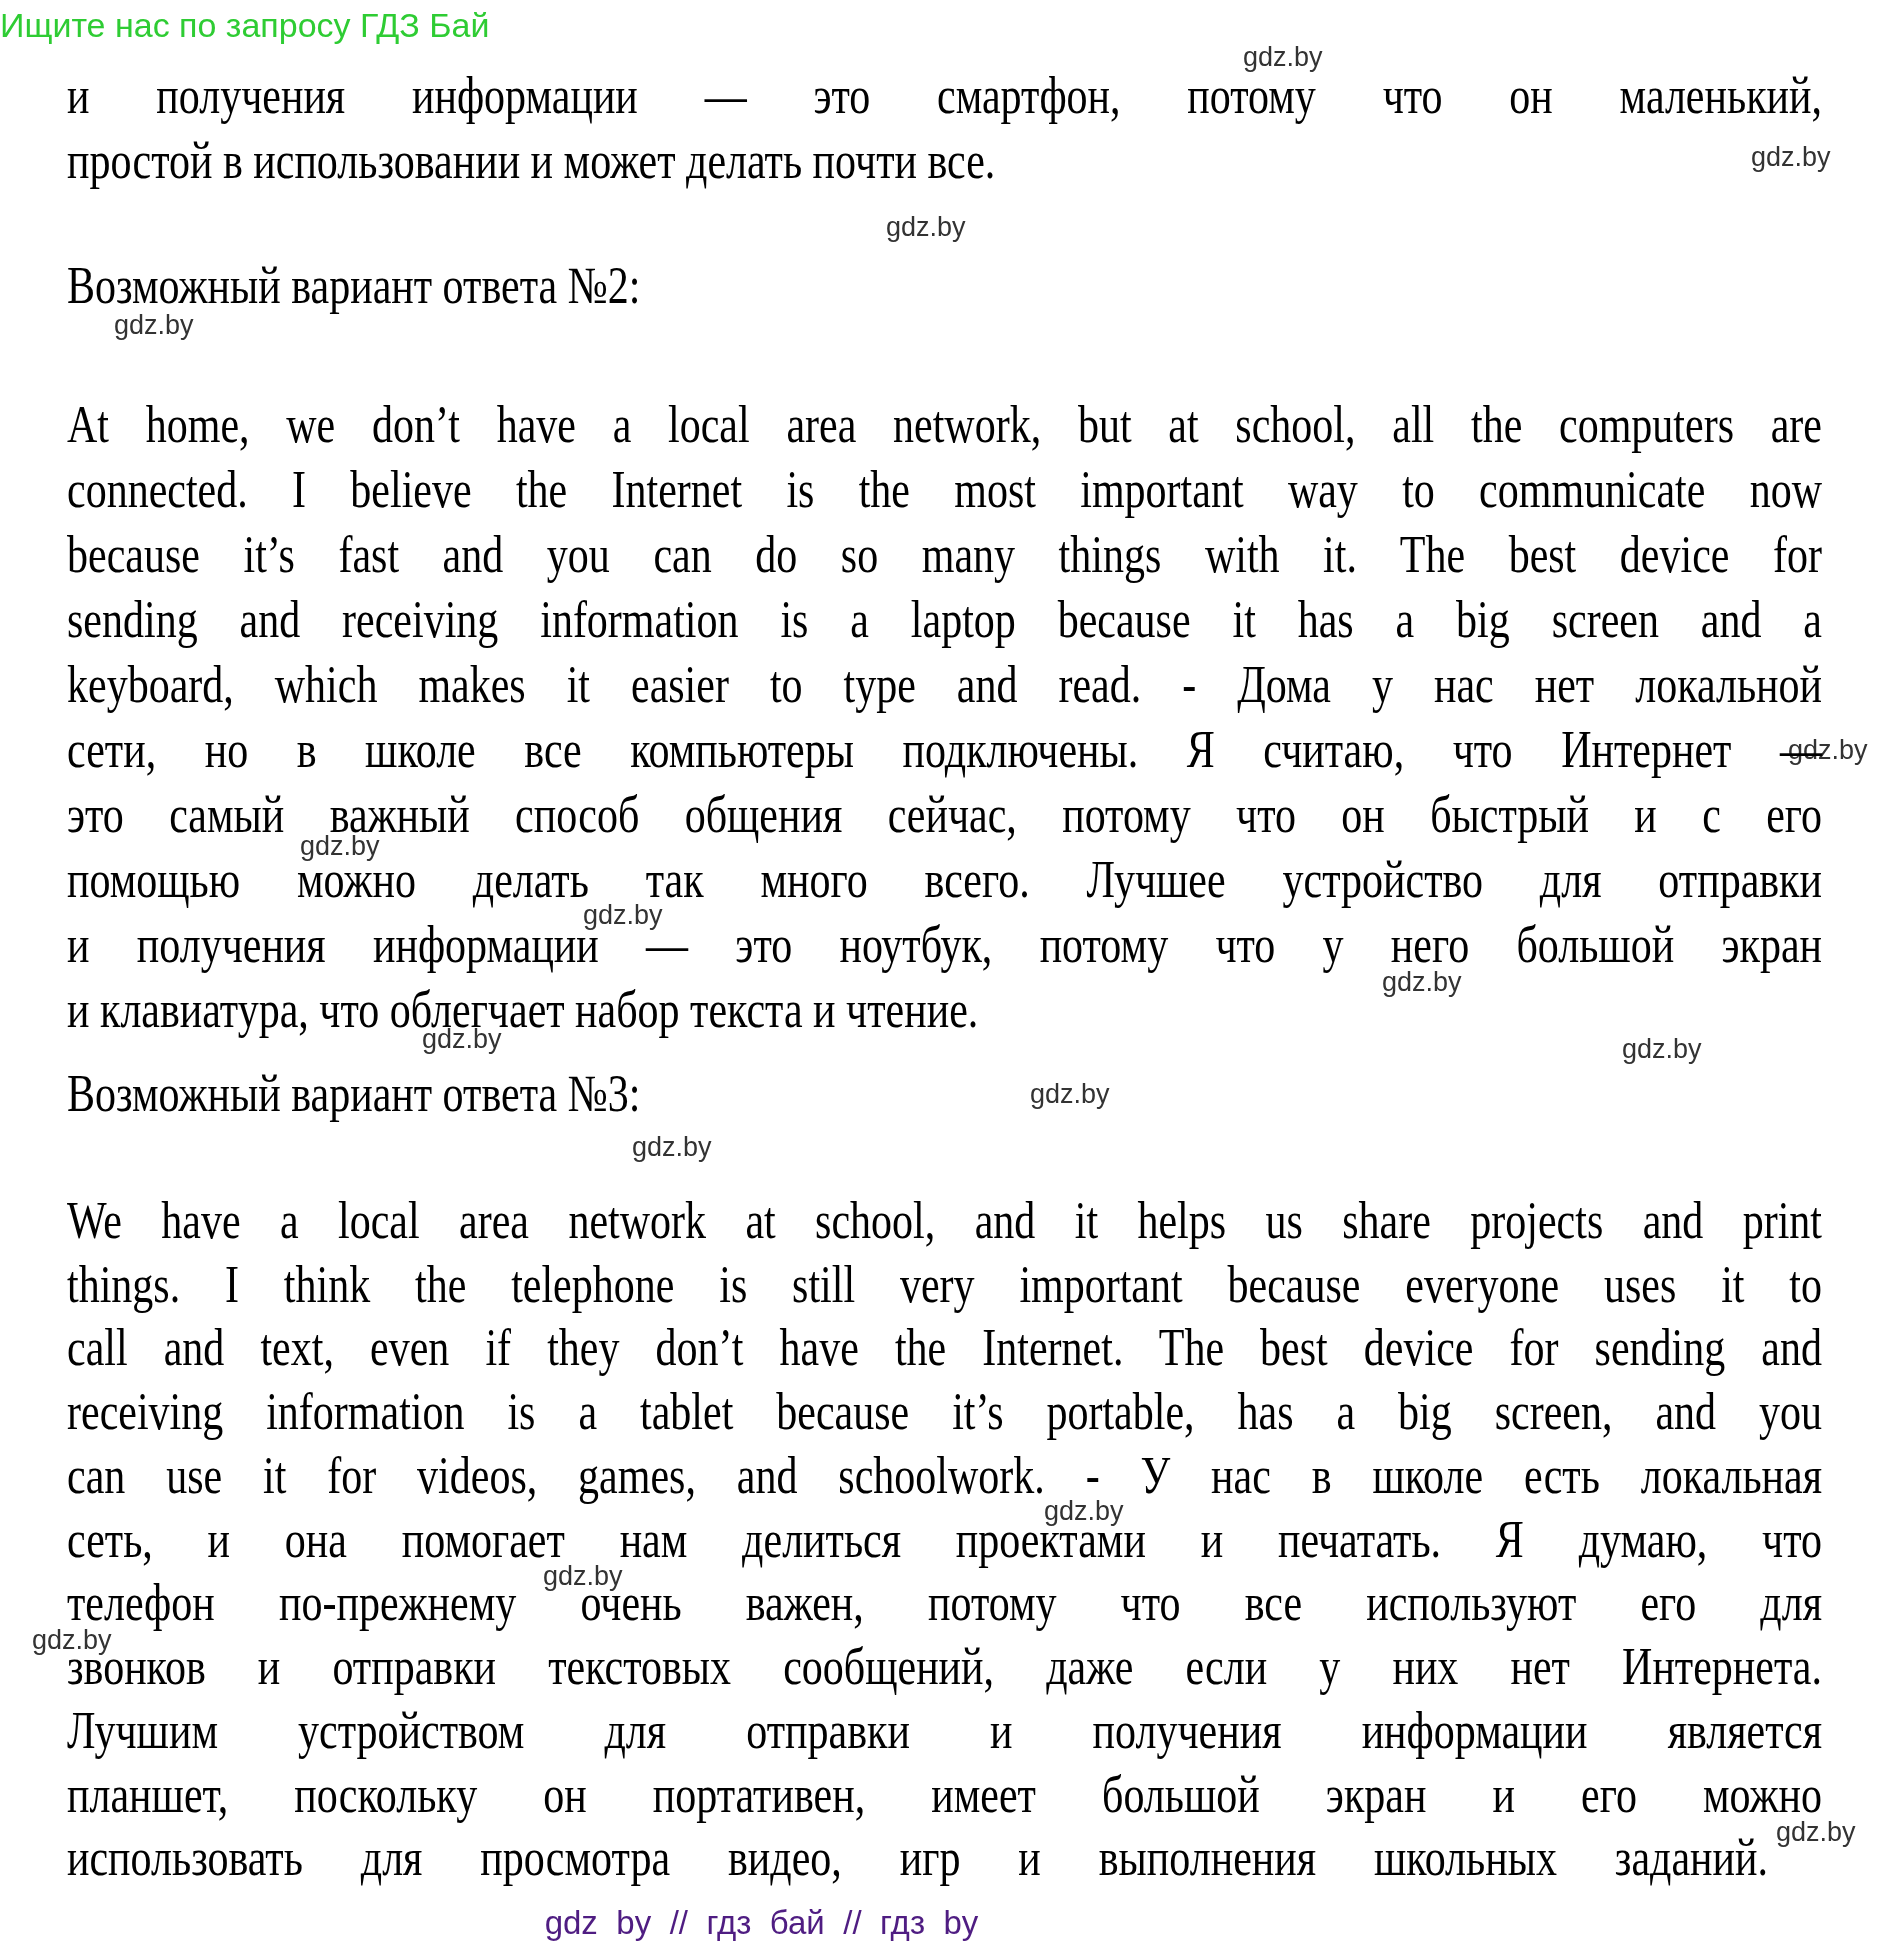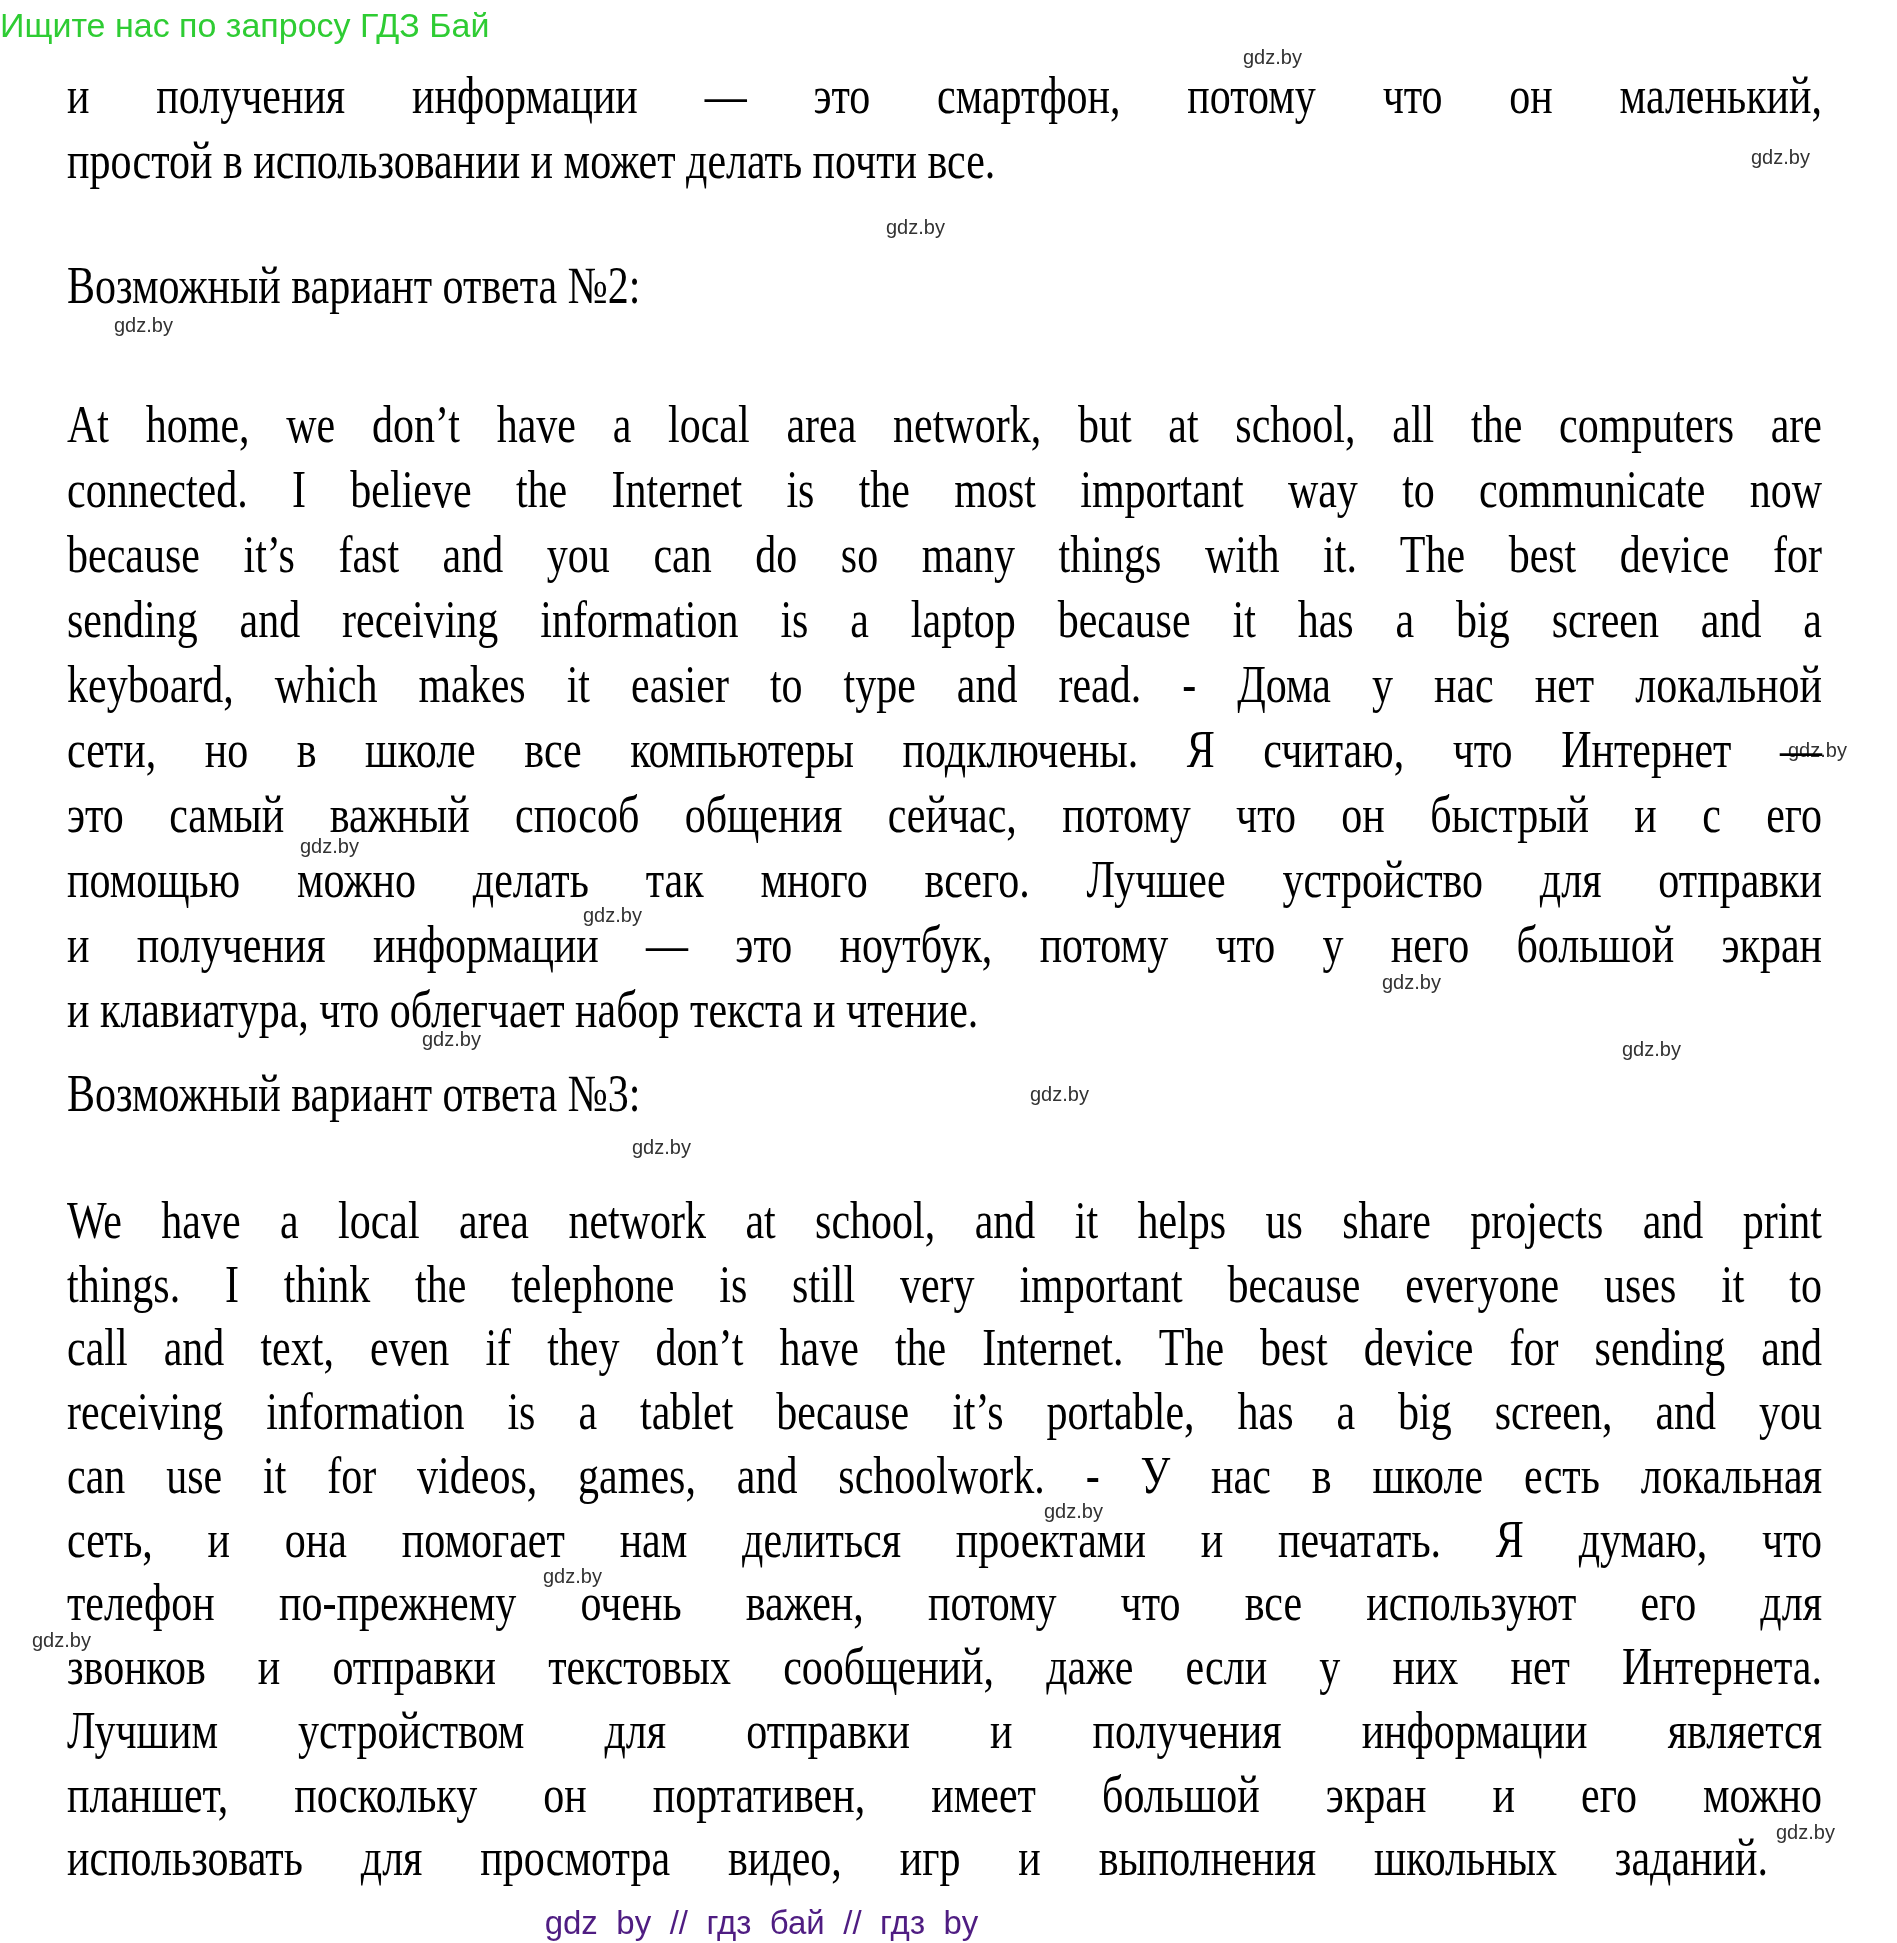--- a/index.html
+++ b/index.html
@@ -33,21 +33,21 @@
     white-space: normal;
   }
   .a3 { line-height: 51px; }
   .line { text-align: justify; text-align-last: justify; }
   .line.plain { text-align: left; text-align-last: left; }
   .line.narrow { width: 1701px; }
   .heading { text-align: left; }
   .wm {
     position: absolute;
     font-family: "Liberation Sans", sans-serif;
-    font-size: 20px;
+    font-size: 27px;
     line-height: 28px;
     color: #333333;
     white-space: nowrap;
   }
   .footer {
     position: absolute;
     top: 1904px;
     left: 0;
     width: 1523px;
     text-align: center;

